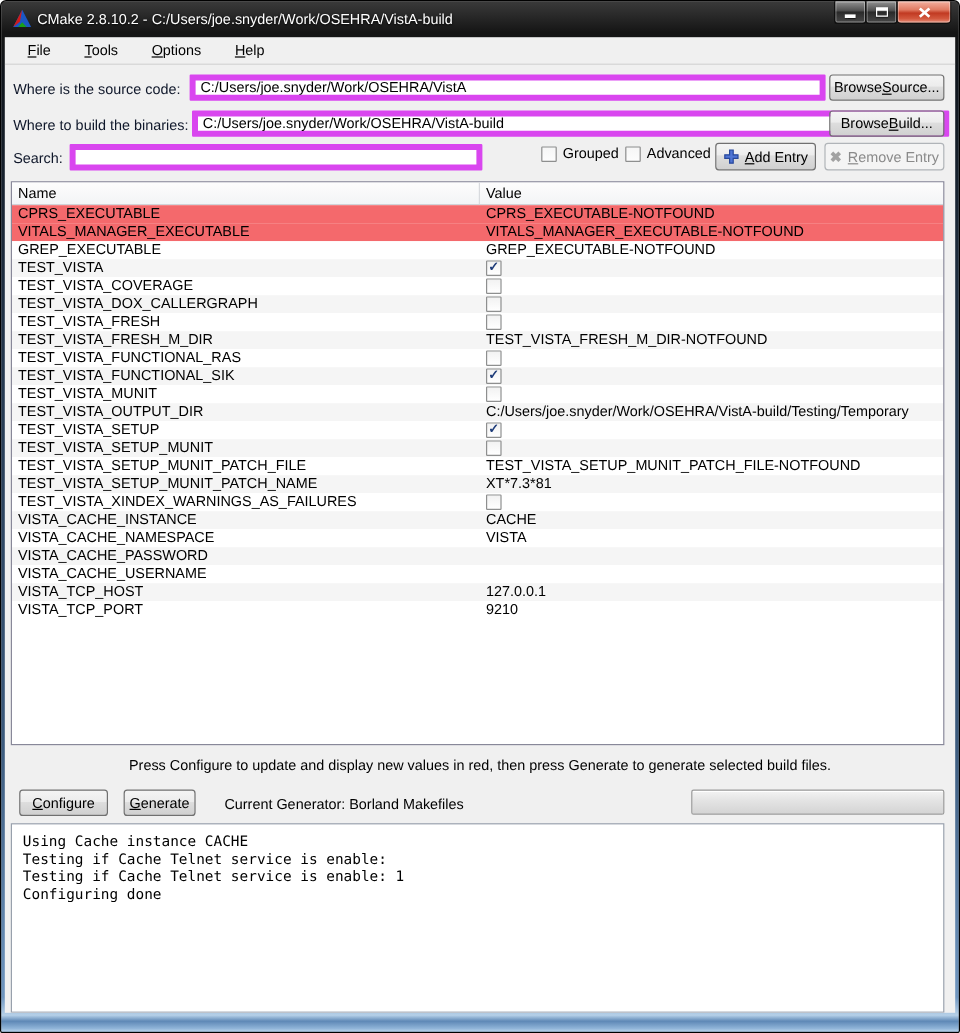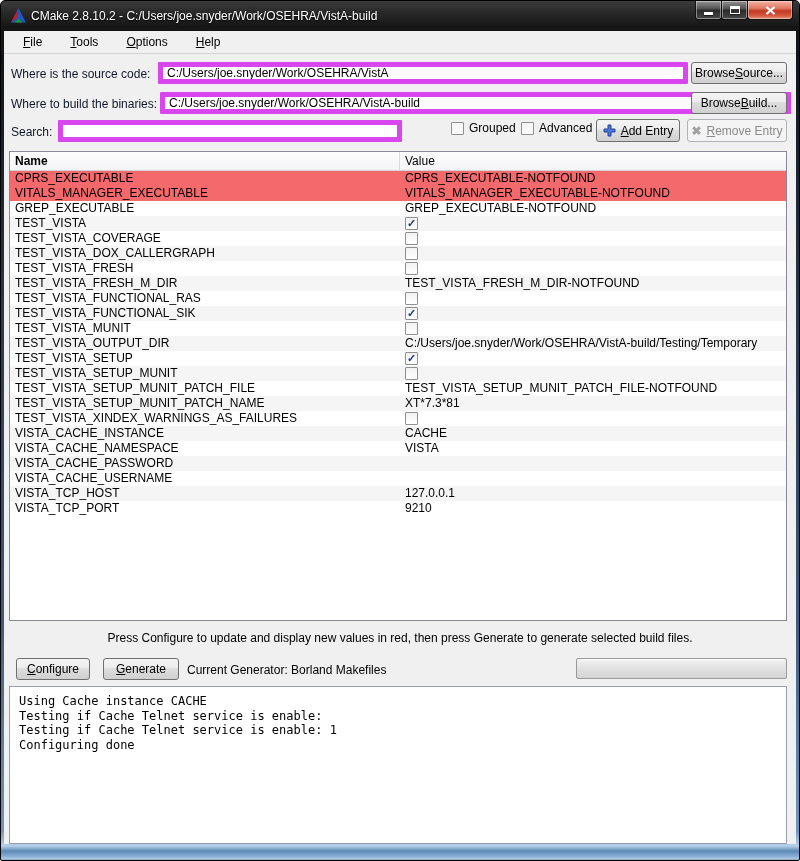--- a/index.html
+++ b/index.html
@@ -42,21 +42,21 @@
   .btn.disabled { border-color:#b0b4b8; background:#f4f4f4; color:#8a8a8a; }
   .btn .icon-gap { margin-right:5px; display:flex; align-items:center; }
   .x-icon { color:#a2a2a2; font-size:12px; font-weight:bold; }
 
   .cb { width:13px; height:13px; border:1px solid #8e8f8f; background:linear-gradient(#f6f6f6,#fdfdfd); display:inline-block; border-radius:1px; }
   .cb-row { position:absolute; display:flex; align-items:center; font-size:12px; gap:5px; }
 
   .grid { position:absolute; left:5px; top:120px; width:778px; height:470px; border:1px solid #889; background:#fff; overflow:hidden; }
   .grid-header { display:flex; height:19px; background:linear-gradient(#fdfdfd,#f3f4f6); border-bottom:1px solid #d0d3d8; font-size:12px; }
   .grid-header .hcell { padding:2px 0 0 5px; }
-  .grid-header .hcell.name { width:390px; border-right:1px solid #d8dade;font-weight:bold; }
+  .grid-header .hcell.name { width:390px; border-right:1px solid #d8dade; }
   .grid-header .hcell.value { flex:1; }
   .grid-row { display:flex; height:15px; line-height:15px; font-size:12px; background:#fff; }
   .grid-row.alt { background:#f5f5f5; }
   .grid-row.error { background:#f4696c; }
   .grid-row .cell { white-space:nowrap; overflow:hidden; }
   .grid-row .cell.name { width:390px; padding-left:5px; }
   .grid-row .cell.value { flex:1; padding-left:5px; }
   .gridcb { width:13px; height:13px; border:1px solid #8e8f8f; background:linear-gradient(#f2f2f2,#fff);
     display:inline-block; margin-top:1px; border-radius:1px; font-size:11px; line-height:11px; font-weight:bold; color:#1f3d7a; text-align:center; vertical-align:top; }
 
@@ -247,21 +247,21 @@
             <div class="cell value">9210</div>
           </div>
         </div>
     </div>
 
     <div class="hint">Press Configure to update and display new values in red, then press Generate to generate selected build files.</div>
 
     <div class="btn" style="left:12px; top:627px; width:74px;">
       <span><span class="ak">C</span><span>onfigure</span></span>
     </div>
-    <div class="btn" style="left:99px; top:627px; width:76px;">
+    <div class="btn" style="left:99px; top:627px; width:60px;">
       <span><span class="ak">G</span><span>enerate</span></span>
     </div>
     <span class="gen-label">Current Generator: Borland Makefiles</span>
     <div class="progress"></div>
 
     <div class="logbox" id="output-log">
         <div class="log-line">Using Cache instance CACHE</div>
         <div class="log-line">Testing if Cache Telnet service is enable:</div>
         <div class="log-line">Testing if Cache Telnet service is enable: 1</div>
         <div class="log-line">Configuring done</div>

